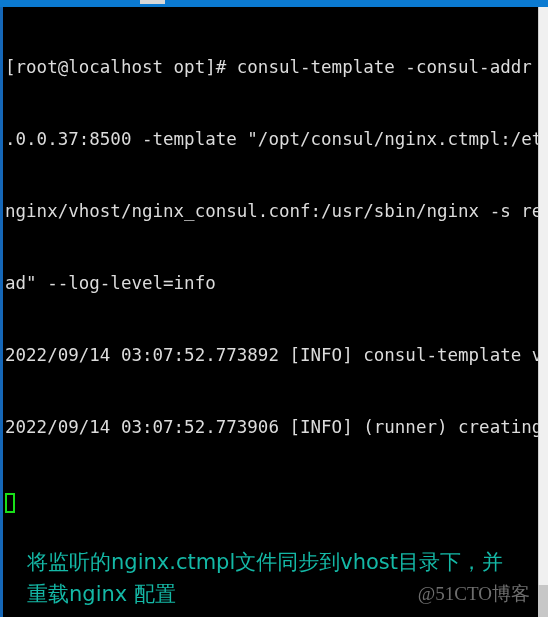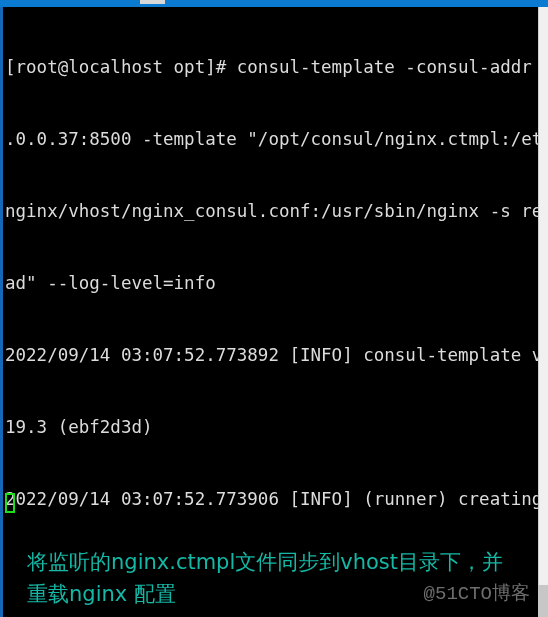--- a/index.html
+++ b/index.html
@@ -96,21 +96,21 @@
     font-size: 21px;
     line-height: 32px;
     font-weight: 400;
   }
   .aline { white-space: pre; }
 
   #watermark {
     position: absolute;
     right: 18px; top: 583px;
     color: #6e6e6e;
-    font-family: Liberation Mono, monospace;
+    font-family: Liberation Serif, serif;
     font-size: 19px;
     line-height: 22px;
     white-space: pre;
   }
 </style>
 </head>
 <body>
 
 <div id="screen">
 
@@ -119,21 +119,20 @@
   </div>
   <div id="topbar-underline"></div>
   <div id="left-border"></div>
 
   <div id="terminal">
     <div class="tline">[root@localhost opt]# consul-template -consul-addr 20</div>
     <div class="tline">.0.0.37:8500 -template "/opt/consul/nginx.ctmpl:/etc/</div>
     <div class="tline">nginx/vhost/nginx_consul.conf:/usr/sbin/nginx -s relo</div>
     <div class="tline">ad" --log-level=info</div>
     <div class="tline">2022/09/14 03:07:52.773892 [INFO] consul-template v0.</div>
-    <div class="tline">19.3 (ebf2d3d)</div>
     <div class="tline">2022/09/14 03:07:52.773906 [INFO] (runner) creating n</div>
     
     
     
     
     
     
     
     
     

